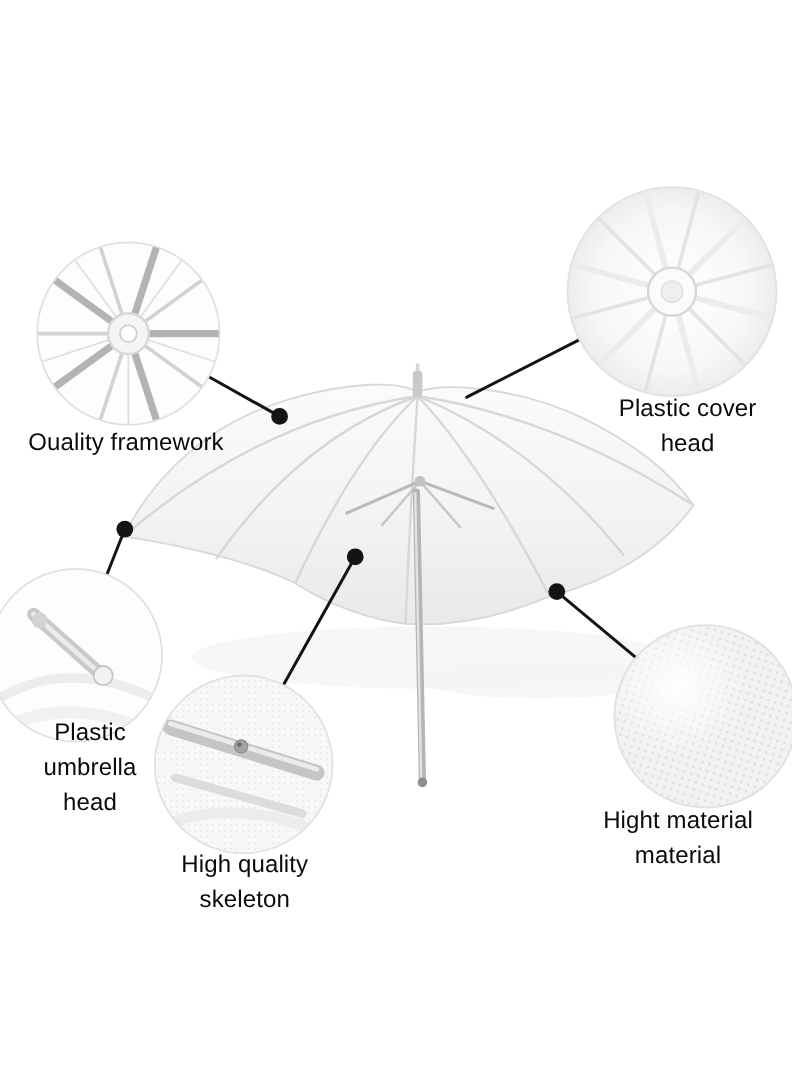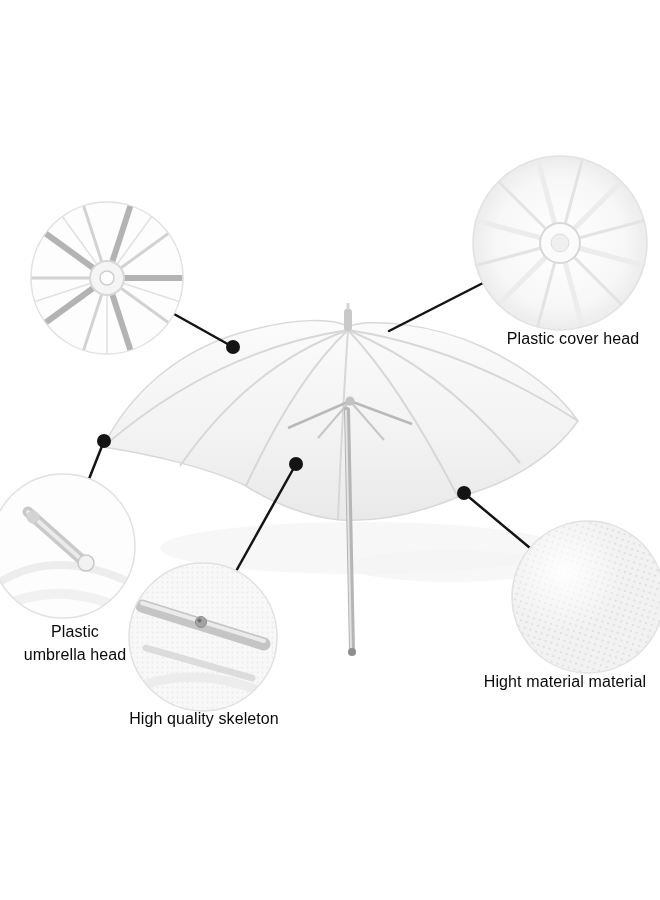--- a/index.html
+++ b/index.html
@@ -2,26 +2,26 @@
 <html><head>
 <meta charset="utf-8">
 <style>
   html,body{margin:0;padding:0;background:#fff;}
   .canvas{
     position:relative;width:660px;height:900px;background:#ffffff;
     font-family:"Liberation Sans",sans-serif;overflow:hidden;
   }
   .art{position:absolute;left:0;top:0;}
   .label{
-    position:absolute;color:#0a0a0a;font-size:16px;line-height:1.45;
+    position:absolute;color:#0a0a0a;font-size:20px;line-height:1.45;
     text-align:center;letter-spacing:0.1px;
   }
   .label-framework{left:22px;top:355px;width:166px;}
   .label-cover{left:492px;top:327px;width:162px;}
-  .label-head{left:19px;top:620px;width:112px;}
+  .label-head{left:19px;top:597px;width:112px;}
   .label-skeleton{left:118px;top:707px;width:172px;}
   .label-material{left:470px;top:670px;width:190px;}
 </style>
 </head>
 <body>
 
 <div class="canvas">
 
   <svg class="art" width="660" height="900" viewBox="0 0 660 900" xmlns="http://www.w3.org/2000/svg">
     <defs>
@@ -208,18 +208,19 @@
 
     <g>
       <g clip-path="url(#clipMat)">
         <rect x="512" y="521" width="152" height="152" fill="url(#dots)"></rect>
         <circle cx="565" cy="572" r="60" fill="url(#sheen)"></circle>
       </g>
       <circle cx="588" cy="597" r="76" fill="none" stroke="#e1e1e1" stroke-width="1.5"></circle>
     </g>
   </svg>
 
+  <div class="label label-framework">Ouality framework</div>
   <div class="label label-cover">Plastic cover head</div>
   <div class="label label-head">Plastic umbrella head</div>
   <div class="label label-skeleton">High quality skeleton</div>
   <div class="label label-material">Hight material material</div>
 
 </div>
 
 </body></html>

